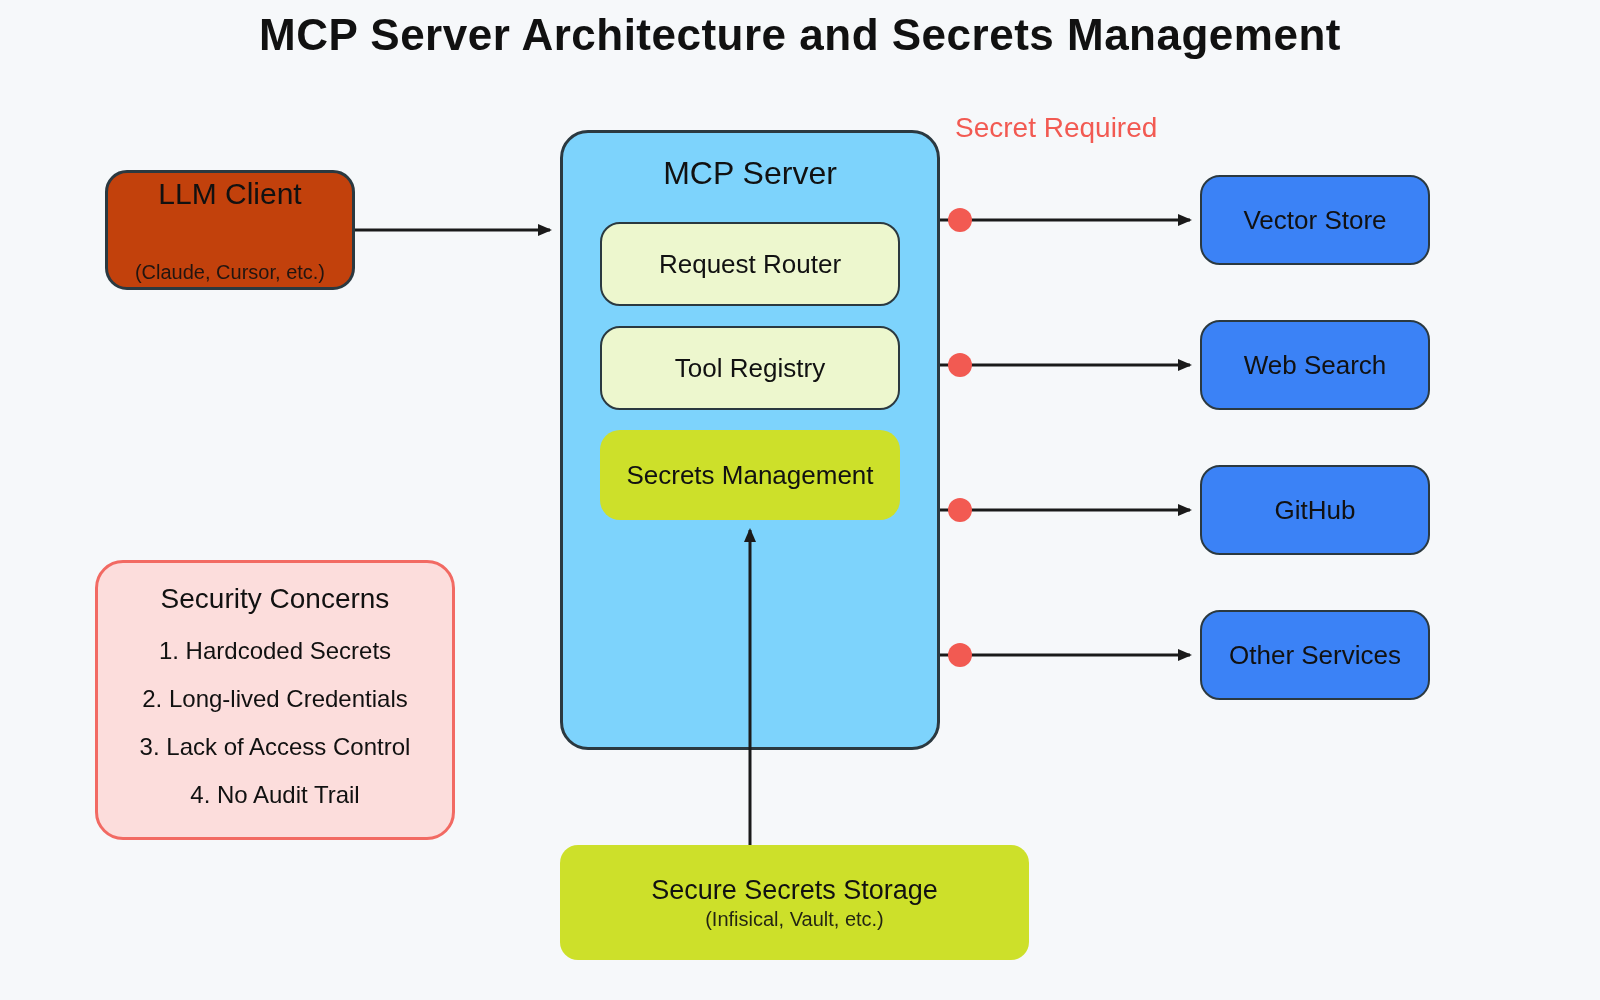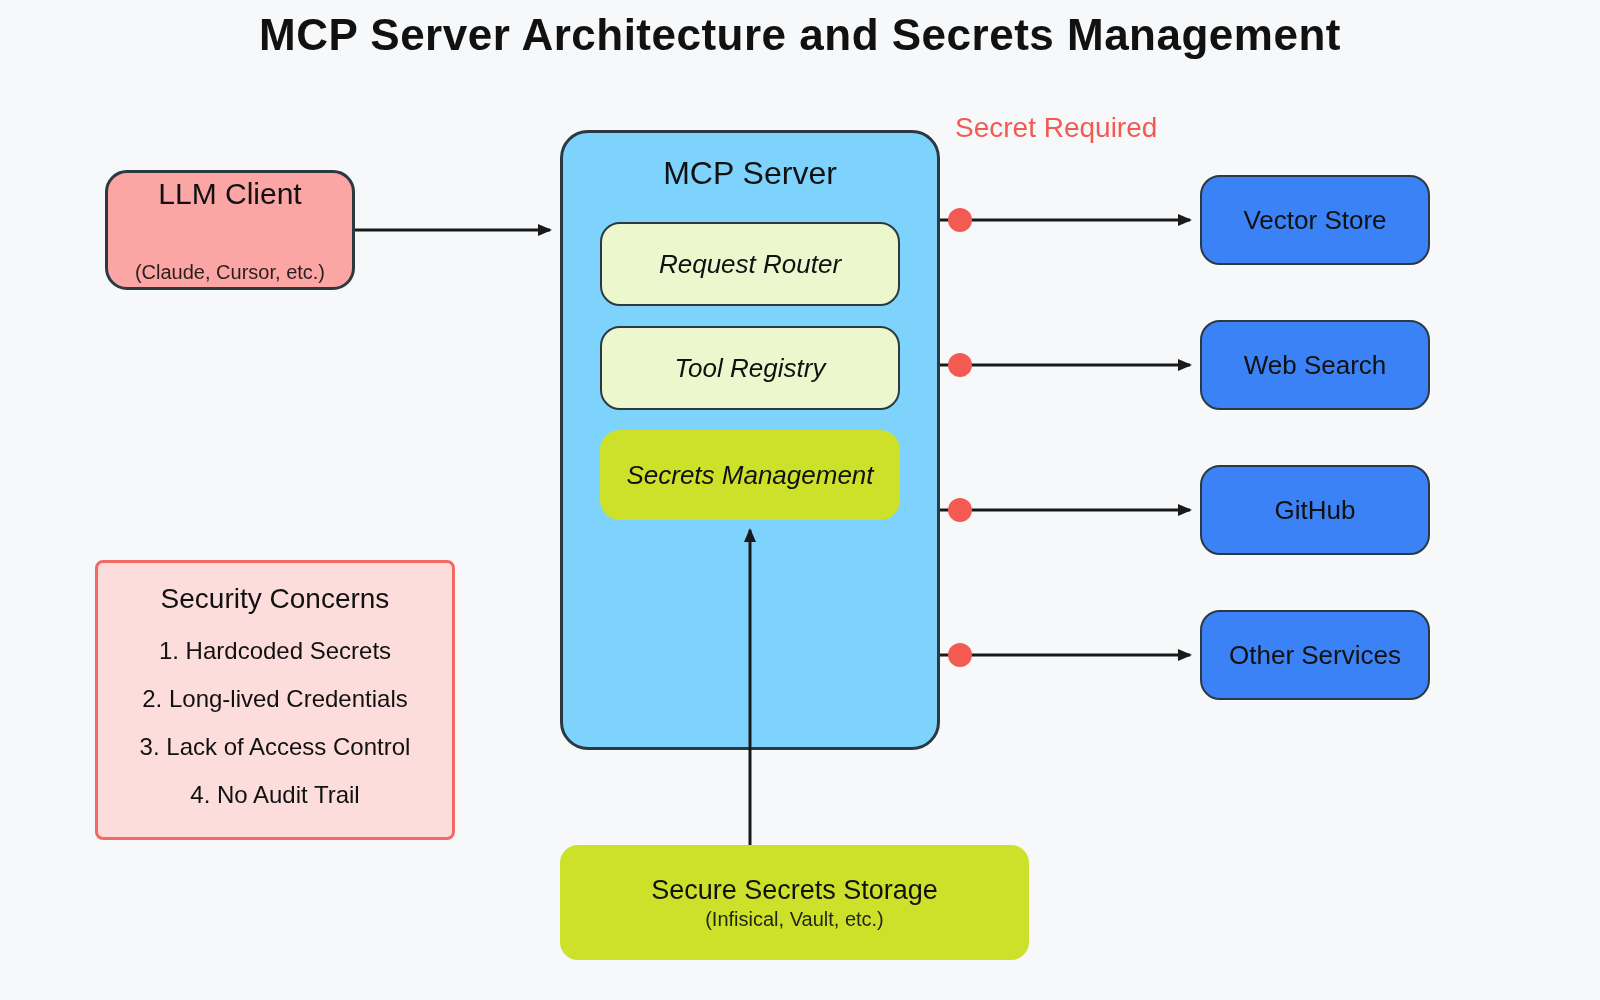--- a/index.html
+++ b/index.html
@@ -51,21 +51,21 @@
     margin-top: 2px;
     opacity: 0.9;
   }
 
   
   .llm-client {
     left: 105px;
     top: 170px;
     width: 250px;
     height: 120px;
-    background: #fca5a5;
+    background: #c2410c;
     border: 3px solid #2b3940;
     gap: 48px;
   }
   .llm-client .label-main { font-size: 30px; font-weight: 500; }
   .llm-client .label-sub  { font-size: 20px; }
 
   
   .mcp-server {
     left: 560px;
     top: 130px;
@@ -86,21 +86,20 @@
     width: 300px;
     height: 84px;
     border-radius: 20px;
     display: flex;
     align-items: center;
     justify-content: center;
     font-size: 26px;
     font-weight: 500;
     margin-top: 20px;
     box-sizing: border-box;
-    font-style: italic;
   }
   .inner-light {
     background: #edf7ce;
     border: 2px solid #2b3940;
   }
   .inner-dark {
     background: #cde02a;
     border: none;
     height: 90px;
   }
@@ -136,21 +135,21 @@
   .secrets-storage .label-sub  { font-size: 20px;  }
 
   
   .concerns {
     left: 95px;
     top: 560px;
     width: 360px;
     height: 280px;
     background: #fcdddc;
     border: 3px solid #f26a63;
-    border-radius: 8px;
+    border-radius: 28px;
     justify-content: flex-start;
     padding-top: 20px;
   }
   .concerns .concerns-title {
     font-size: 28px;
     font-weight: 500;
     margin-bottom: 12px;
   }
   .concerns .concern-item {
     font-size: 24px;

